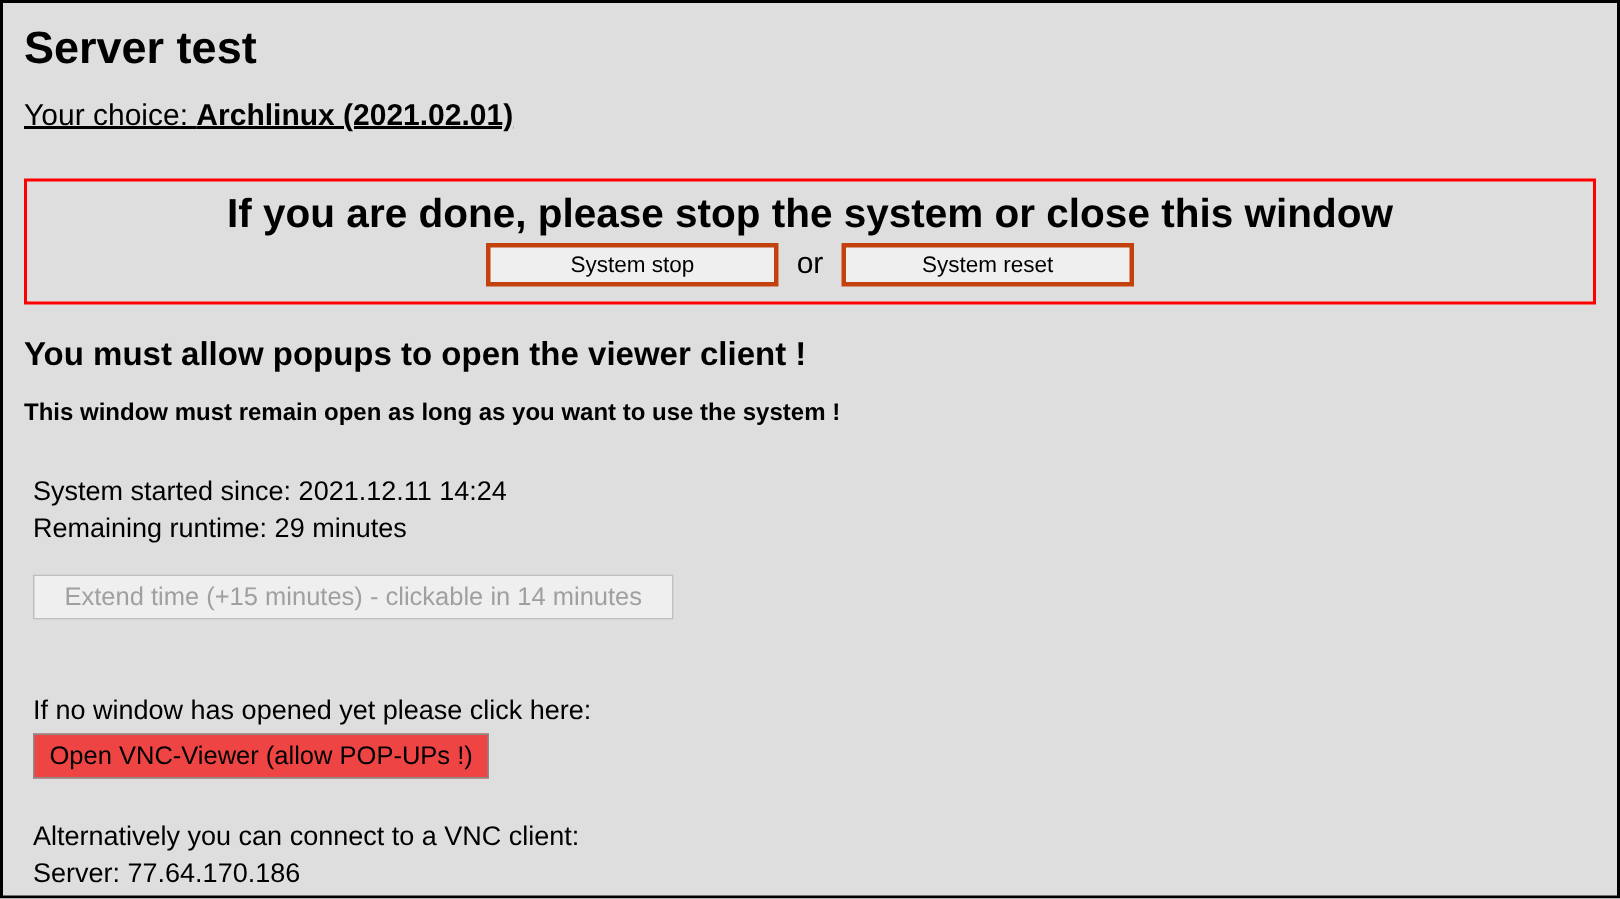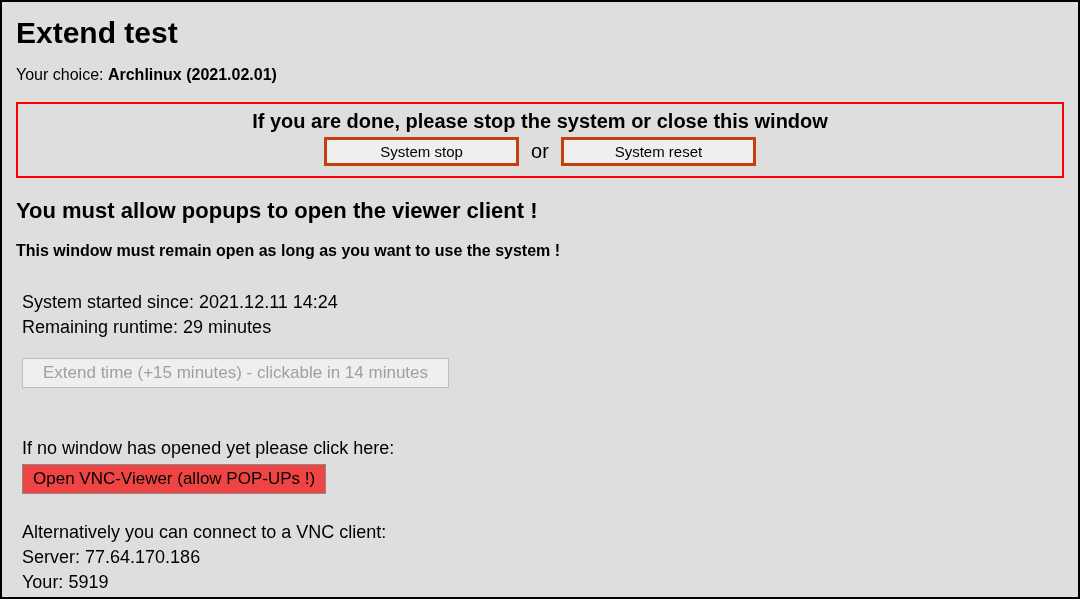--- a/index.html
+++ b/index.html
@@ -18,37 +18,38 @@
       background: #dedede;
       padding: 10px 14px;
       overflow: hidden;
     }
     h1 {
       font-size: 30px;
       font-weight: bold;
       margin: 4px 0 16px 0;
     }
     .choice-line {
-      font-size: 16px;
-      margin-bottom: 18px;
+      font-size: 20px;
+      margin-bottom: 30px;
+      text-decoration: underline;
     }
     .choice-label {
       font-weight: normal;
     }
     .choice-value {
       font-weight: bold;
     }
     .stop-box {
       border: 2px solid #ff0000;
       padding: 6px 8px 10px 8px;
       text-align: center;
       margin-bottom: 20px;
     }
     .stop-box-heading {
-      font-size: 20px;
+      font-size: 27px;
       font-weight: bold;
       margin-bottom: 4px;
     }
     .stop-box-buttons {
       display: flex;
       justify-content: center;
       align-items: center;
       gap: 4px;
       font-size: 16px;
     }
@@ -108,21 +109,21 @@
     }
     .alt-block {
       margin-top: 26px;
     }
   </style>
 </head>
 <body>
 
 <div class="window">
 
-  <h1>Extend test</h1>
+  <h1>Server test</h1>
 
   <div class="choice-line">
     <span class="choice-label">Your choice: </span><span class="choice-value">Archlinux (2021.02.01)</span>
   </div>
 
   <div class="stop-box">
     <div class="stop-box-heading">If you are done, please stop the system or close this window</div>
     <div class="stop-box-buttons">
       <button class="btn">System stop</button>
       <span class="or-text">or</span>

